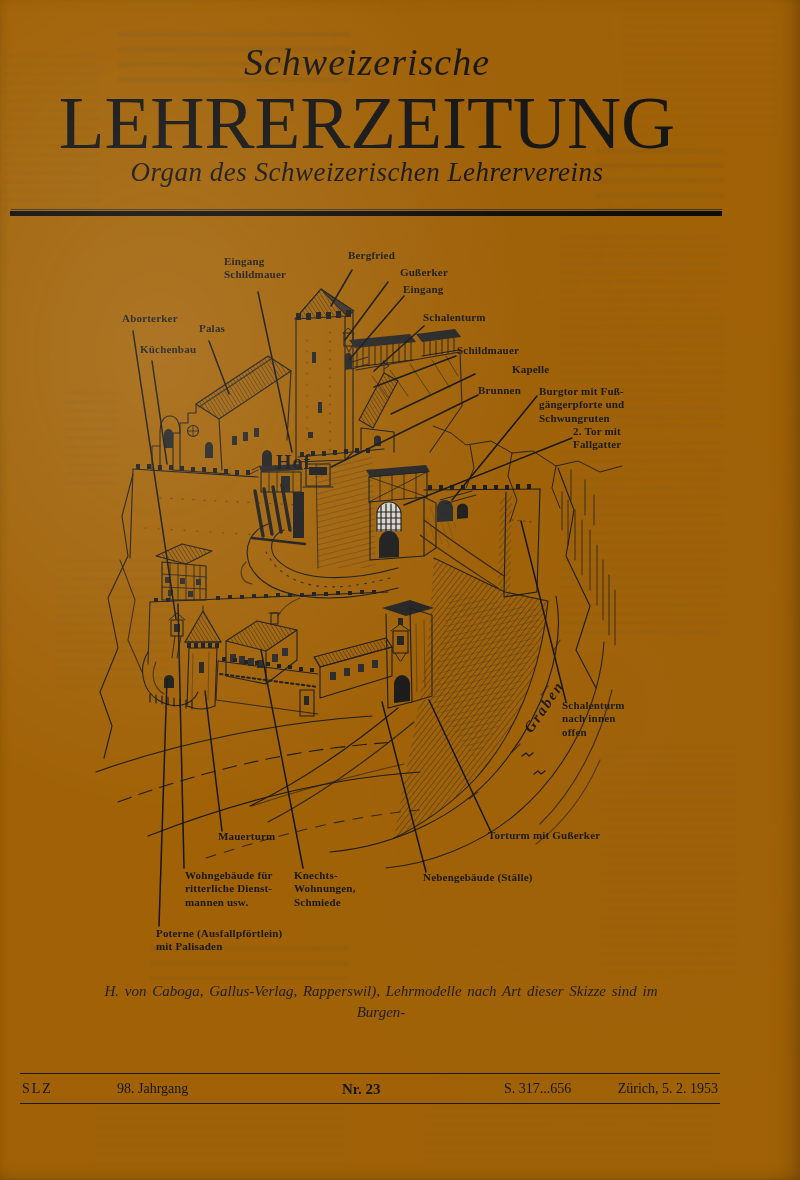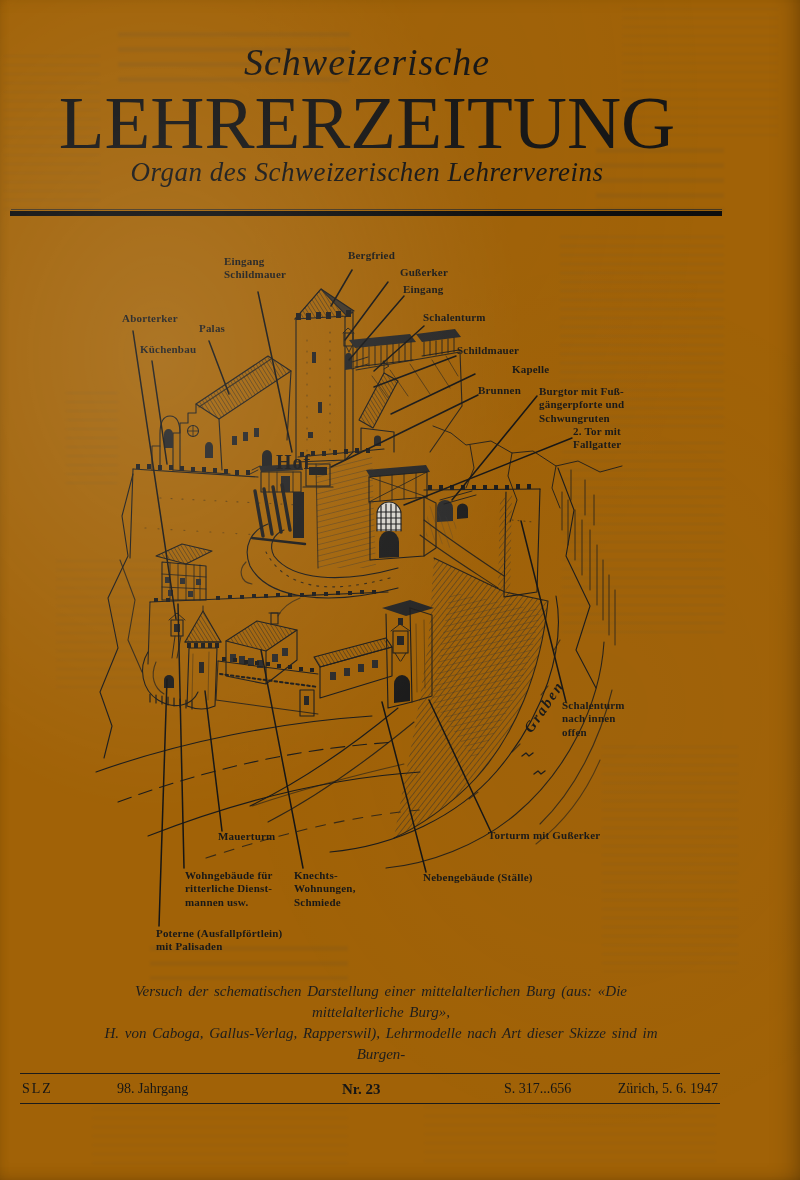--- a/index.html
+++ b/index.html
@@ -507,26 +507,25 @@
 mannen usw.</div>
   <div class="lbl" style="left:294px;top:869px;">Knechts-
 Wohnungen,
 Schmiede</div>
   <div class="lbl" style="left:156px;top:927px;width:140px;">Poterne (Ausfallpförtlein)
 mit Palisaden</div>
   <div class="lbl" style="left:488px;top:829px;">Torturm mit Gußerker</div>
   <div class="lbl" style="left:423px;top:871px;">Nebengebäude (Ställe)</div>
 
   <div class="caption">
-    <div>Versuch der schematischen Darstellung einer mittelalterlichen Burg (aus: «Die mittelalterliche Burg»,</div>
     <div>H. von Caboga, Gallus-Verlag, Rapperswil), Lehrmodelle nach Art dieser Skizze sind im Burgen-</div>
   </div>
 
   <div class="footer">
     <span class="f-slz">SLZ</span>
     <span class="f-vol">98. Jahrgang</span>
     <span class="f-issue">Nr. 23</span>
     <span class="f-pages">S. 317...656</span>
-    <span class="f-place">Zürich, 5. 6. 1947</span>
+    <span class="f-place">Zürich, 5. 2. 1953</span>
   </div>
 
   <div class="grain"></div>
 </div>
 
 </body></html>

